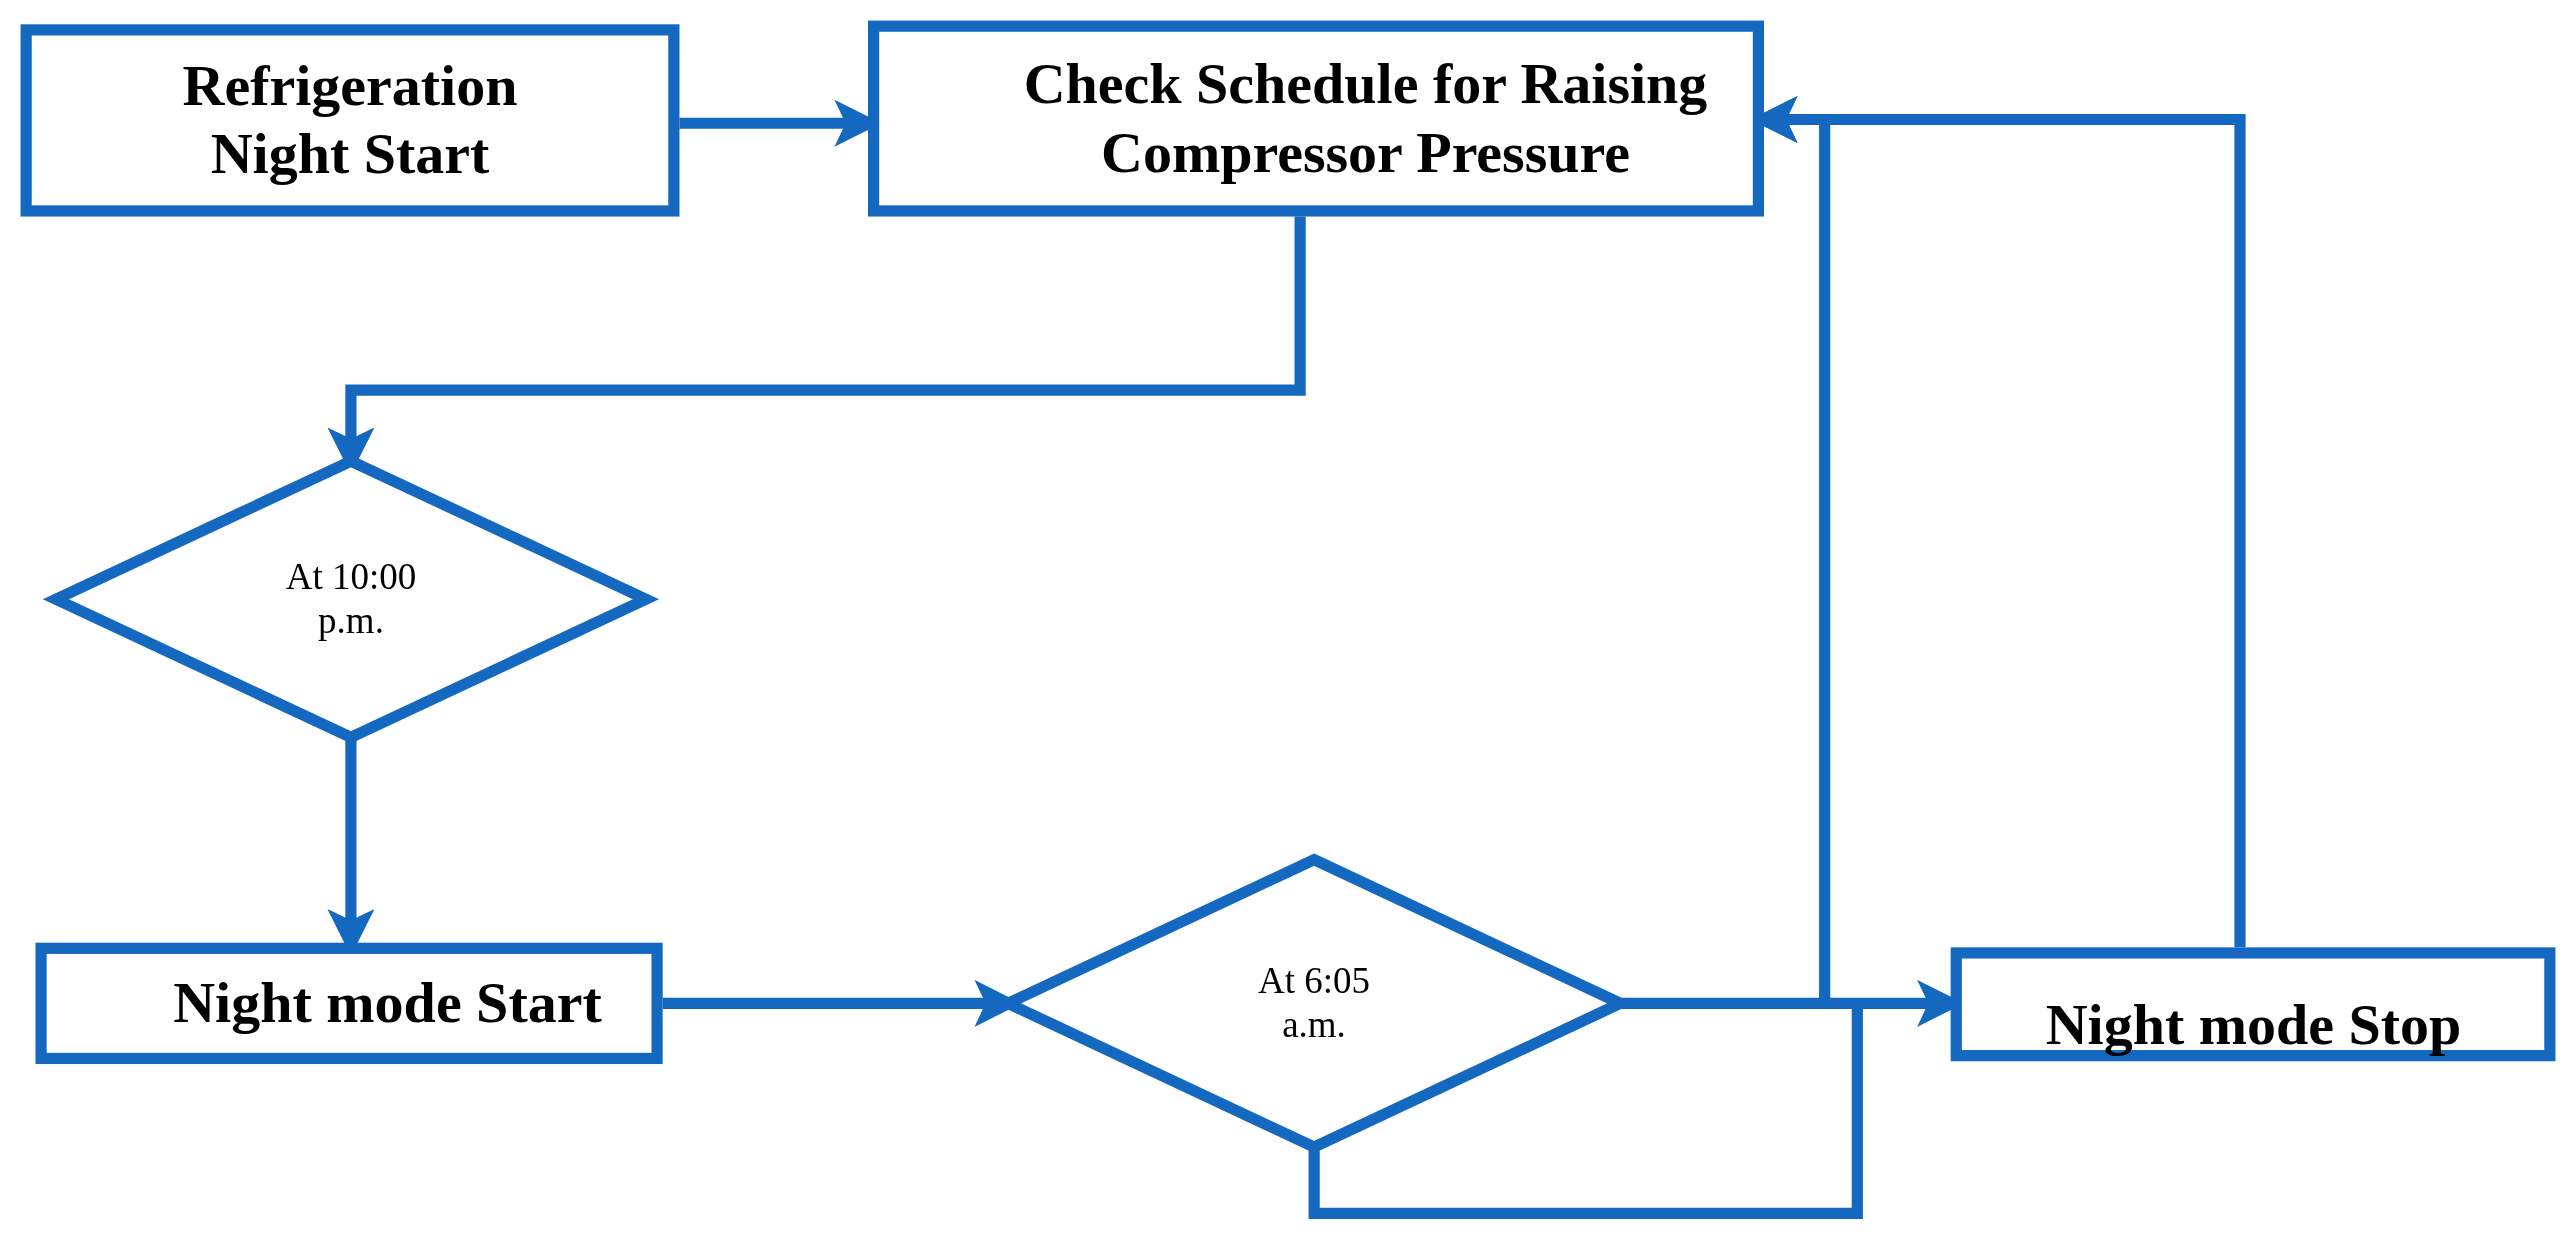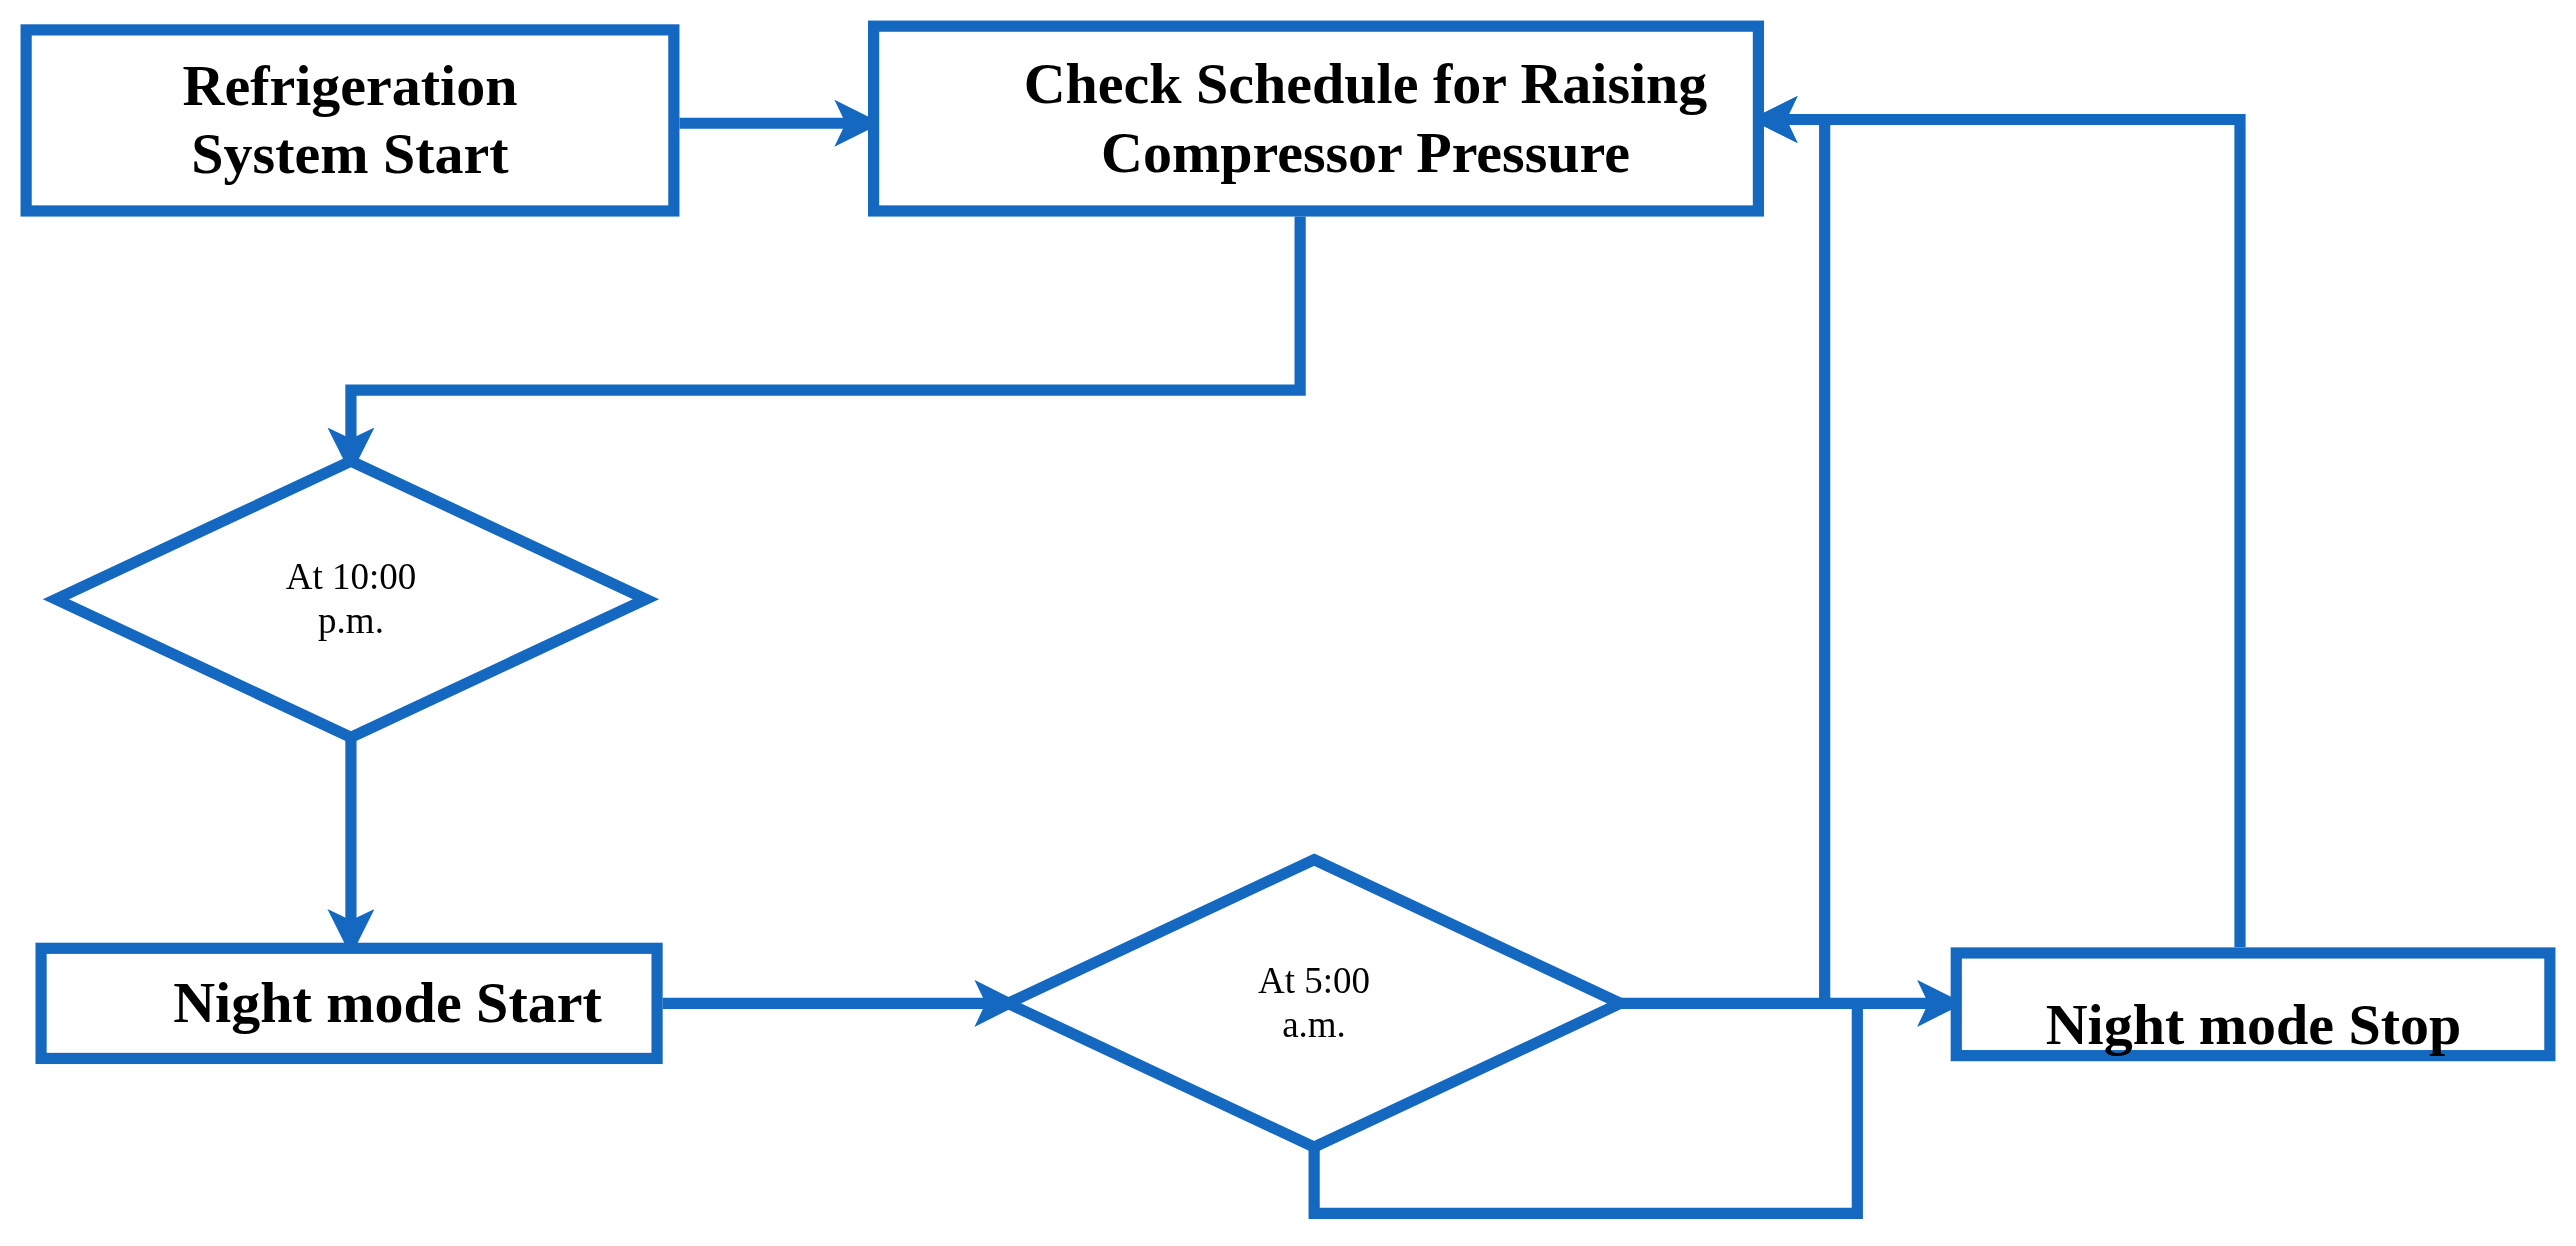--- a/index.html
+++ b/index.html
@@ -71,25 +71,25 @@
         <rect x="936" y="28" width="948" height="198" fill="#FFFFFF" stroke="#1468C0" stroke-width="12" stroke-linejoin="miter"></rect>
         <polygon points="376,494 692,642 376,790 60,642" fill="#FFFFFF" stroke="#1468C0" stroke-width="12" stroke-linejoin="miter"></polygon>
         <rect x="44" y="1016" width="660" height="118" fill="#FFFFFF" stroke="#1468C0" stroke-width="12" stroke-linejoin="miter"></rect>
         <polygon points="1408,921 1736,1075 1408,1229 1080,1075" fill="#FFFFFF" stroke="#1468C0" stroke-width="12" stroke-linejoin="miter"></polygon>
         <rect x="2096" y="1021" width="636" height="110" fill="#FFFFFF" stroke="#1468C0" stroke-width="12" stroke-linejoin="miter"></rect>
       </g>
   </svg>
 
   <div id="labels-layer">
       <div class="node-label label-process" style="left: 20.5px; top: 24px; width: 659px; height: 192px;">Refrigeration
-System Start</div>
+Night Start</div>
       <div class="node-label label-process" style="left: 868px; top: 20.5px; width: 995px; height: 196px;">Check Schedule for Raising
 Compressor Pressure</div>
       <div class="node-label label-decision" style="left: 168px; top: 491px; width: 366px; height: 215px;">At 10:00
 p.m.</div>
       <div class="node-label label-process" style="left: 35px; top: 943px; width: 627px; height: 121px; padding-left: 39px;">Night mode Start</div>
-      <div class="node-label label-decision" style="left: 1124px; top: 891px; width: 380px; height: 224px;">At 5:00
+      <div class="node-label label-decision" style="left: 1124px; top: 891px; width: 380px; height: 224px;">At 6:05
 a.m.</div>
       <div class="node-label label-process" style="left: 1951px; top: 968px; width: 605px; height: 114px;">Night mode Stop</div>
     </div>
 
 </div>
 
 
 </body></html>

